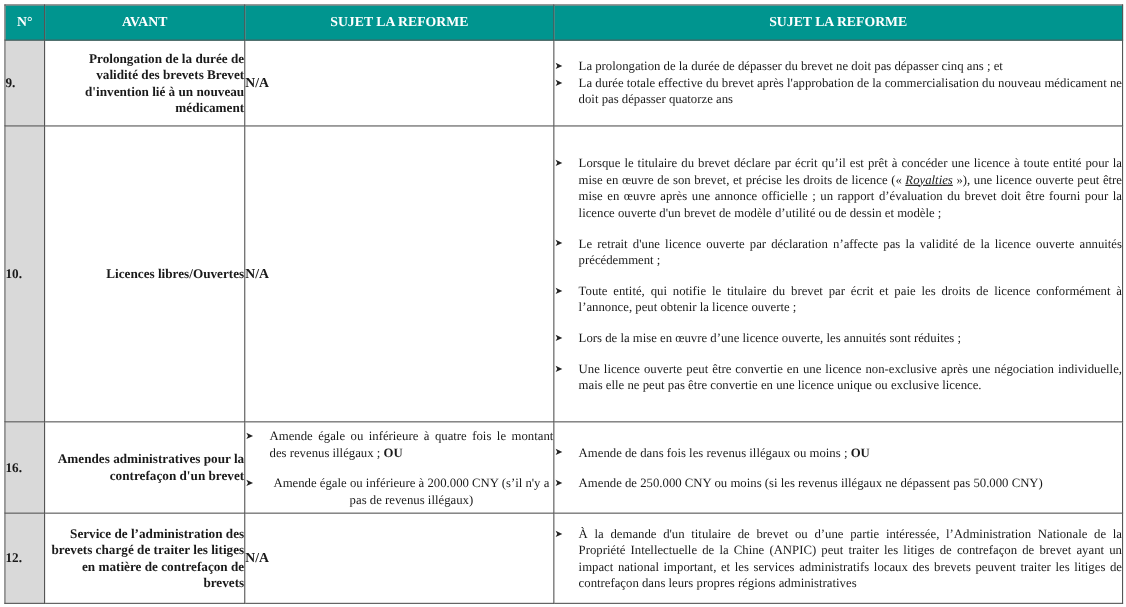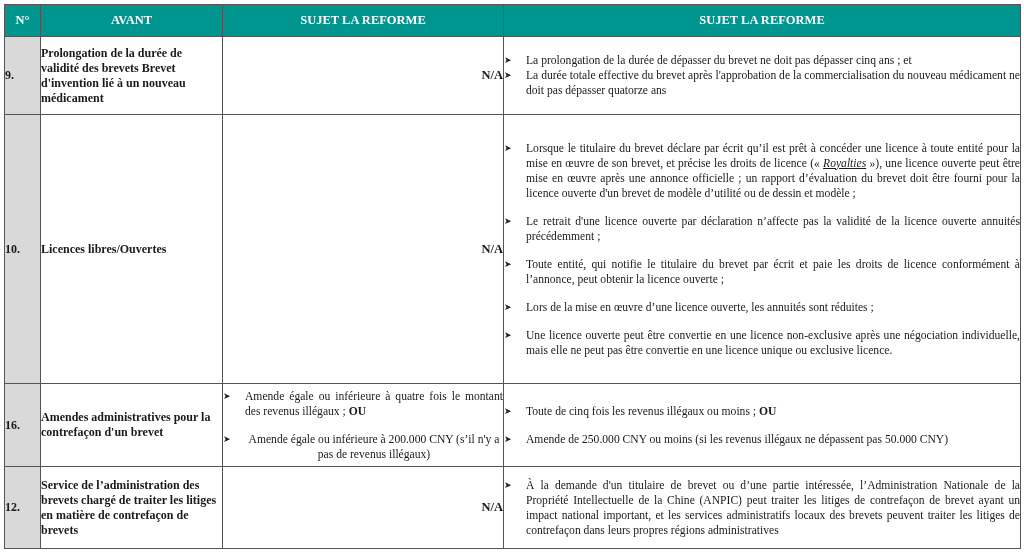--- a/index.html
+++ b/index.html
@@ -4,22 +4,22 @@
 <style>
   html, body { margin:0; padding:0; background:#ffffff; }
   body { width:1024px; height:552px; overflow:hidden; font-family:"Liberation Serif", "DejaVu Serif", serif; color:#1a1a1a; }
   table.reform {
     position:absolute; left:4px; top:4px;
     width:1016px; border-collapse:collapse; table-layout:fixed;
   }
   table.reform td, table.reform th { border:1px solid #555; padding:0; vertical-align:middle; }
   th { background:#00958f; color:#ffffff; font-weight:bold; font-size:12.5px; height:31px; text-align:center; border-color:#3a6f6c; }
   td.num { background:#d9d9d9; font-weight:bold; font-size:12px; padding-left:5px; text-align:left; }
-  td.subject { font-weight:bold; font-size:12px; text-align:left; line-height:15px; padding:0 8px;margin-left:24px; }
-  td.na { font-weight:bold; font-size:12.5px; text-align:right;margin-left:29px; }
+  td.subject { font-weight:bold; font-size:12px; text-align:right; line-height:15px; padding:0 8px;margin-left:24px; }
+  td.na { font-weight:bold; font-size:12.5px; text-align:left;margin-left:29px; }
   td.bullets { font-size:11.6px; line-height:15px; padding:0 8px 0 8px; text-align:justify; }
   .blt { display:flex; align-items:flex-start; }
   .blt + .blt { margin-top:0; }
   .gap + .blt { margin-top:13px; }
   .arrow { flex:0 0 22px; font-size:9px; line-height:15px; color:#222; }
   .txt { flex:1; text-align:justify; }
   .u { font-weight:bold; }
   .it { font-style:italic;text-decoration:underline; }
   tr.r9 td { height:77px; }
   tr.r10 td { height:268px; }
@@ -105,21 +105,21 @@
         </div>
         <div class="gap"></div>
         <div class="blt">
           <span class="arrow">➤</span>
           <span class="txt" style="text-align:center">Amende égale ou inférieure à 200.000 CNY (s’il n'y a pas de revenus illégaux)</span>
         </div>
       </td>
       <td class="bullets">
         <div class="blt">
           <span class="arrow">➤</span>
-          <span class="txt"><span>Toute de cinq fois les revenus illégaux ou moins ; </span><span class="u">OU</span></span>
+          <span class="txt"><span>Amende de dans fois les revenus illégaux ou moins ; </span><span class="u">OU</span></span>
         </div>
         <div class="gap"></div>
         <div class="blt">
           <span class="arrow">➤</span>
           <span class="txt">Amende de 250.000 CNY ou moins (si les revenus illégaux ne dépassent pas 50.000 CNY)</span>
         </div>
       </td>
     </tr>
 
     <tr class="r12">

